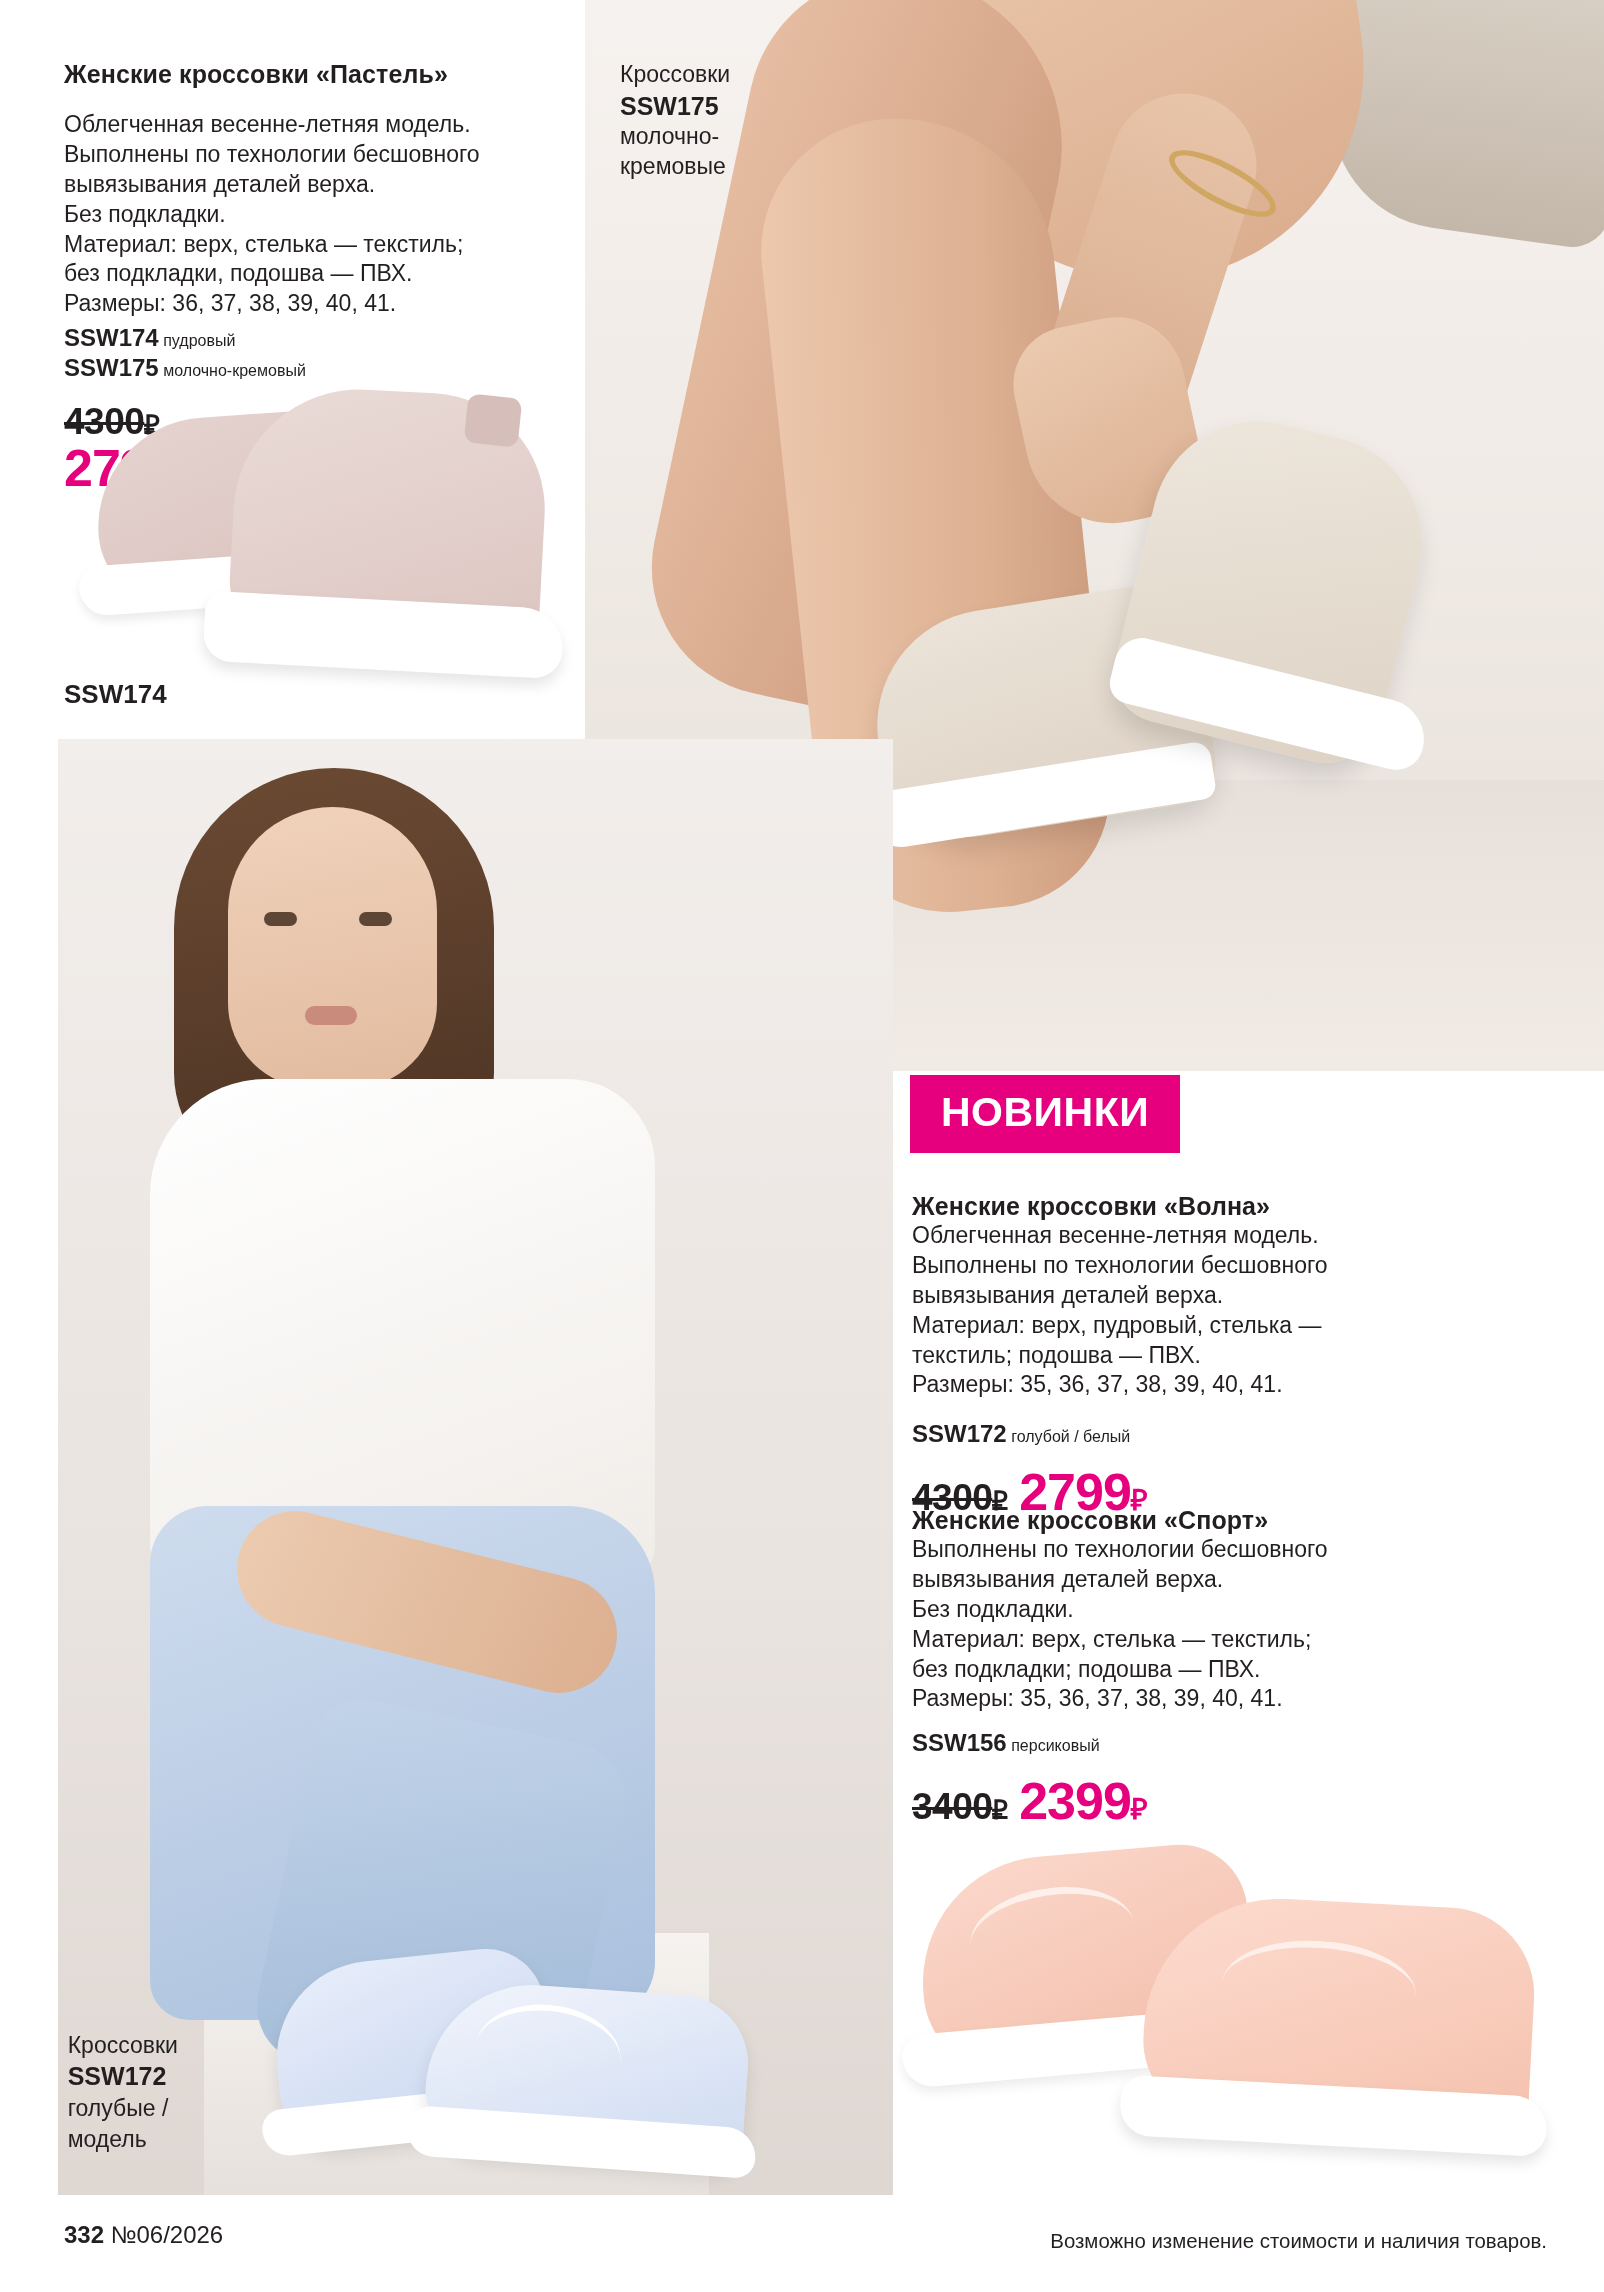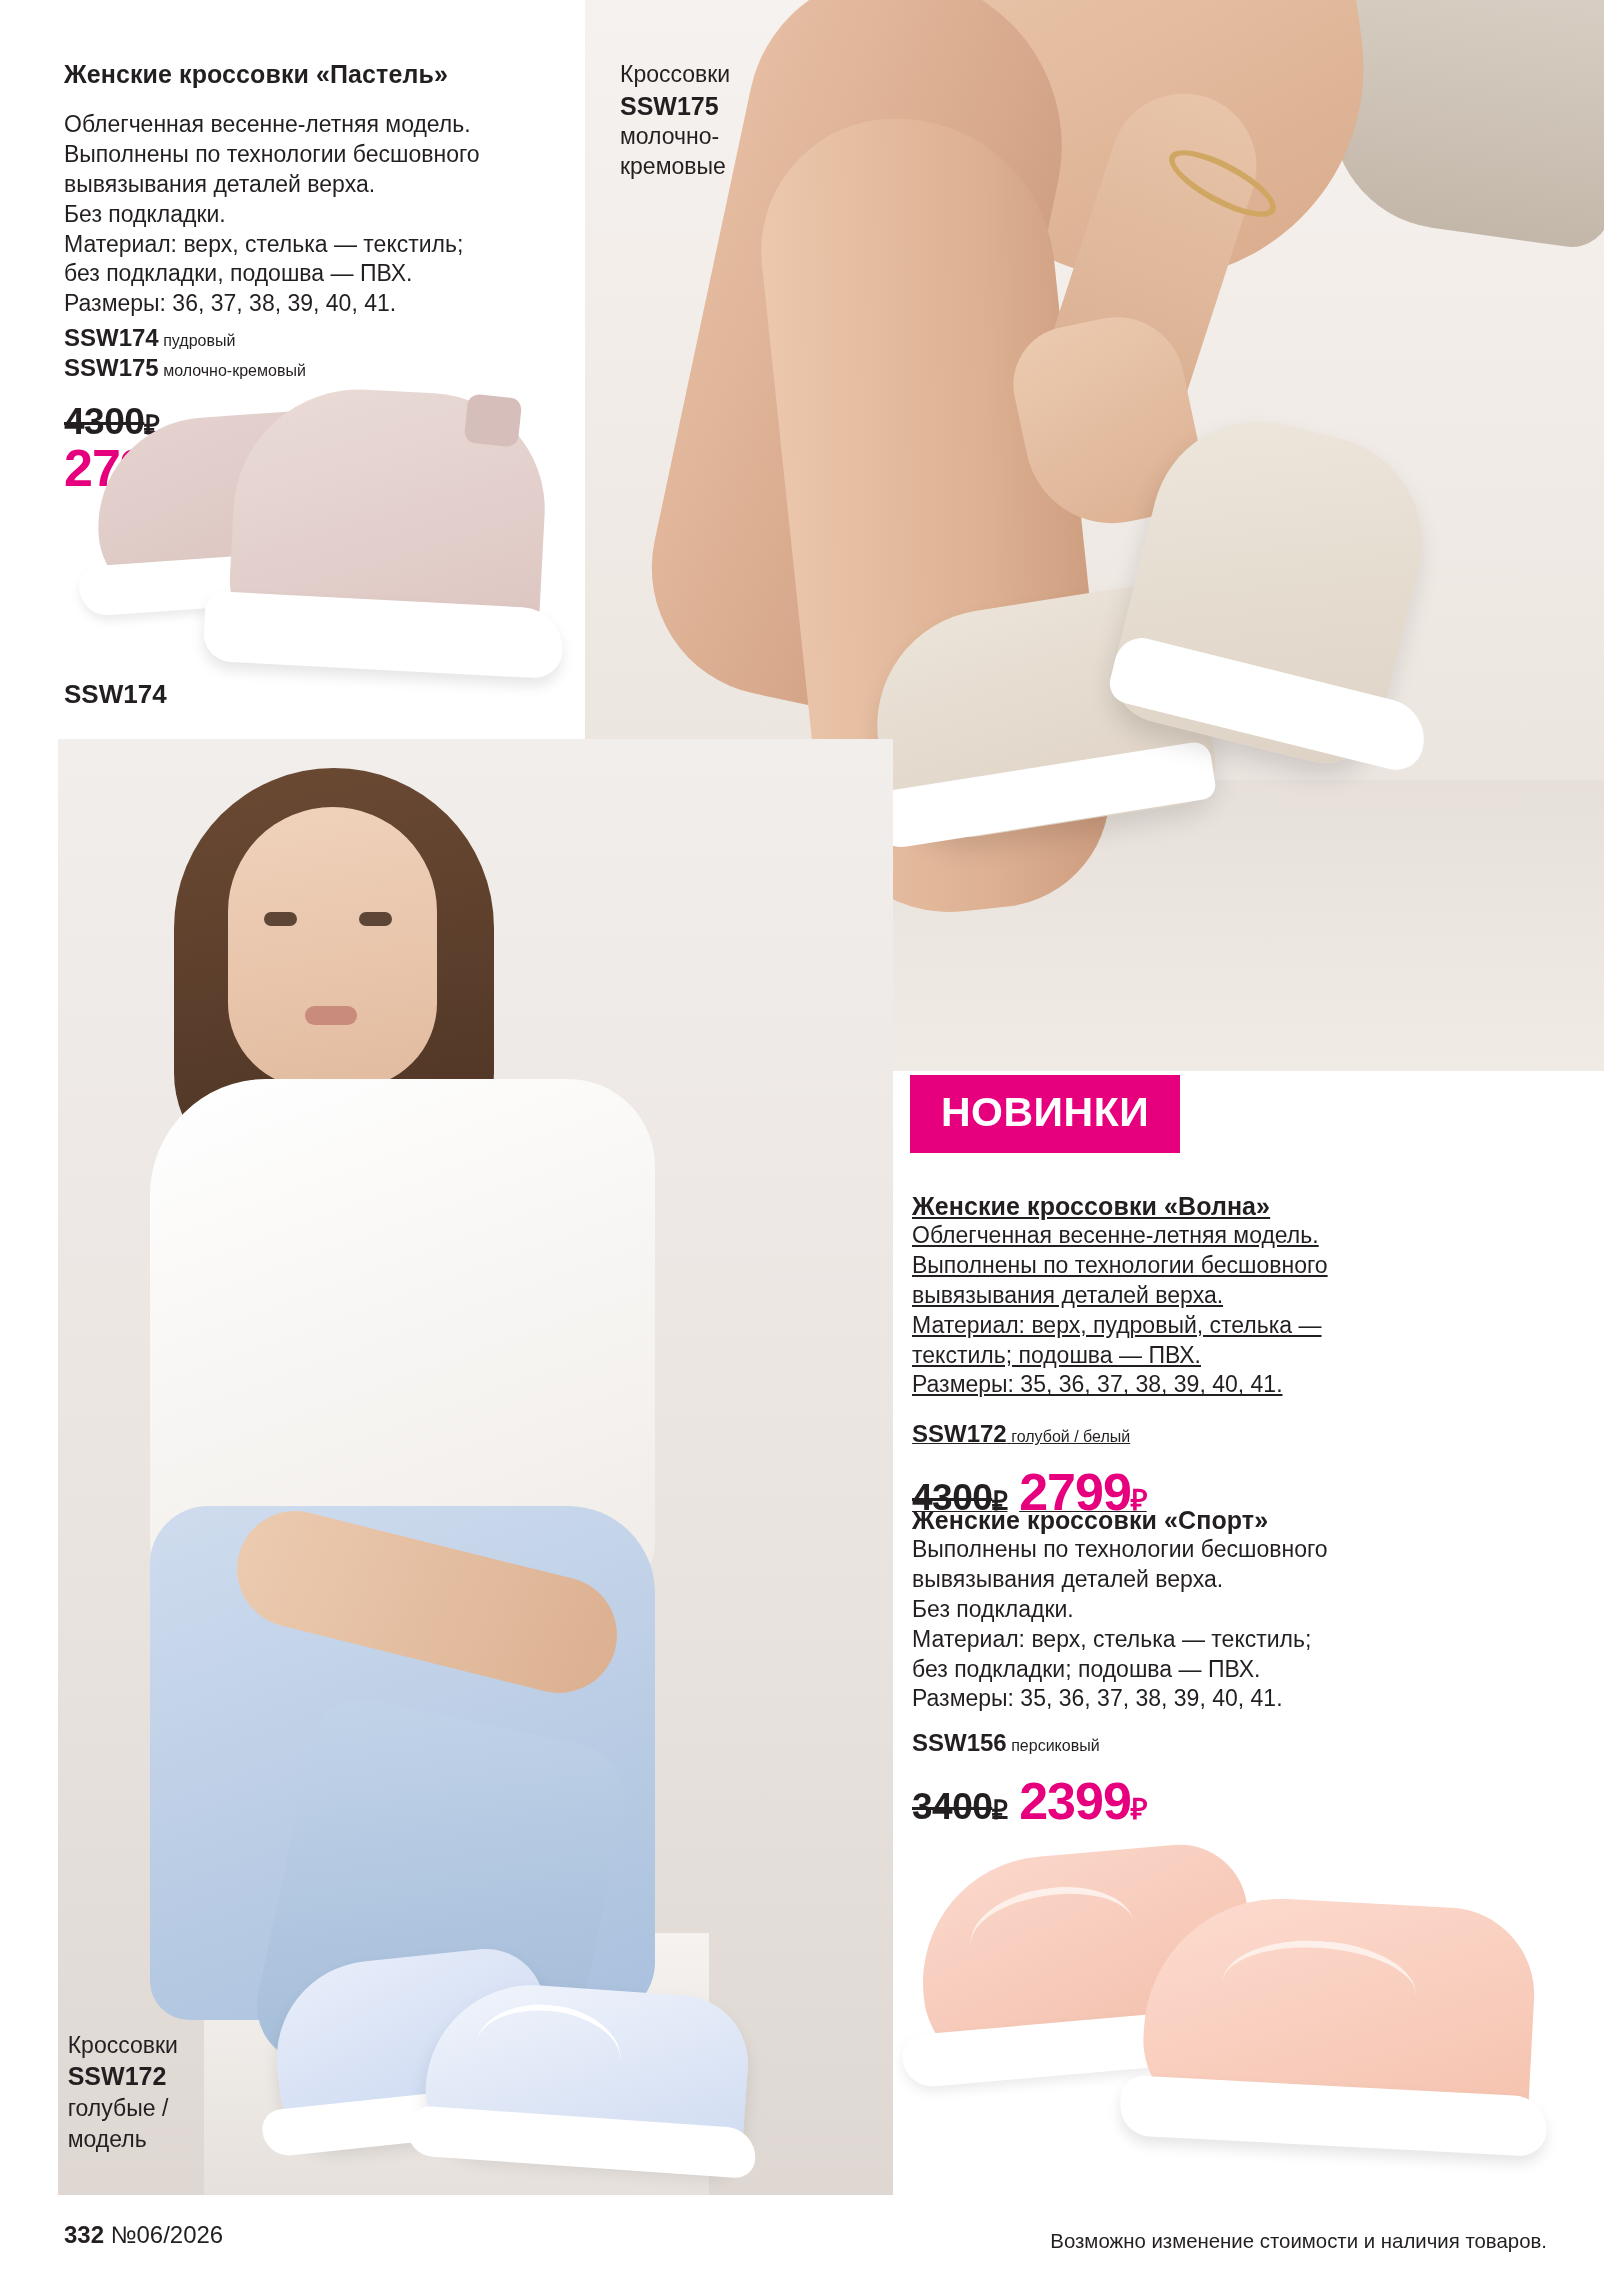--- a/index.html
+++ b/index.html
@@ -404,21 +404,20 @@
     letter-spacing: 0.5px;
     padding: 13.6px 31px 17.5px 31px;
   }
 
   
   #block-volna {
     position: absolute;
     left: 912px;
     top: 1192px;
     width: 543px;
-    text-decoration: underline;
   }
   #block-sport {
     position: absolute;
     left: 912px;
     top: 1506px;
     width: 543px;
   }
   .price-row {
     margin-top: 17.5px;
     line-height: 1;

